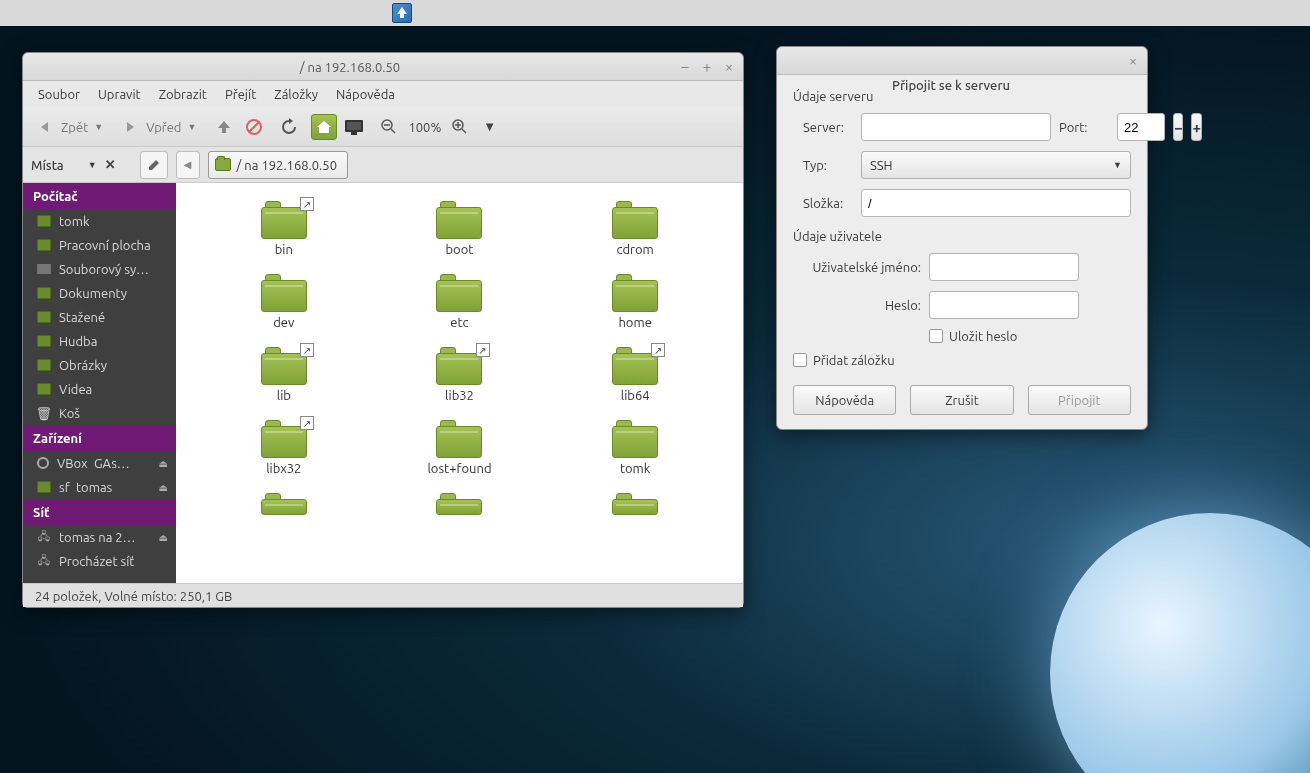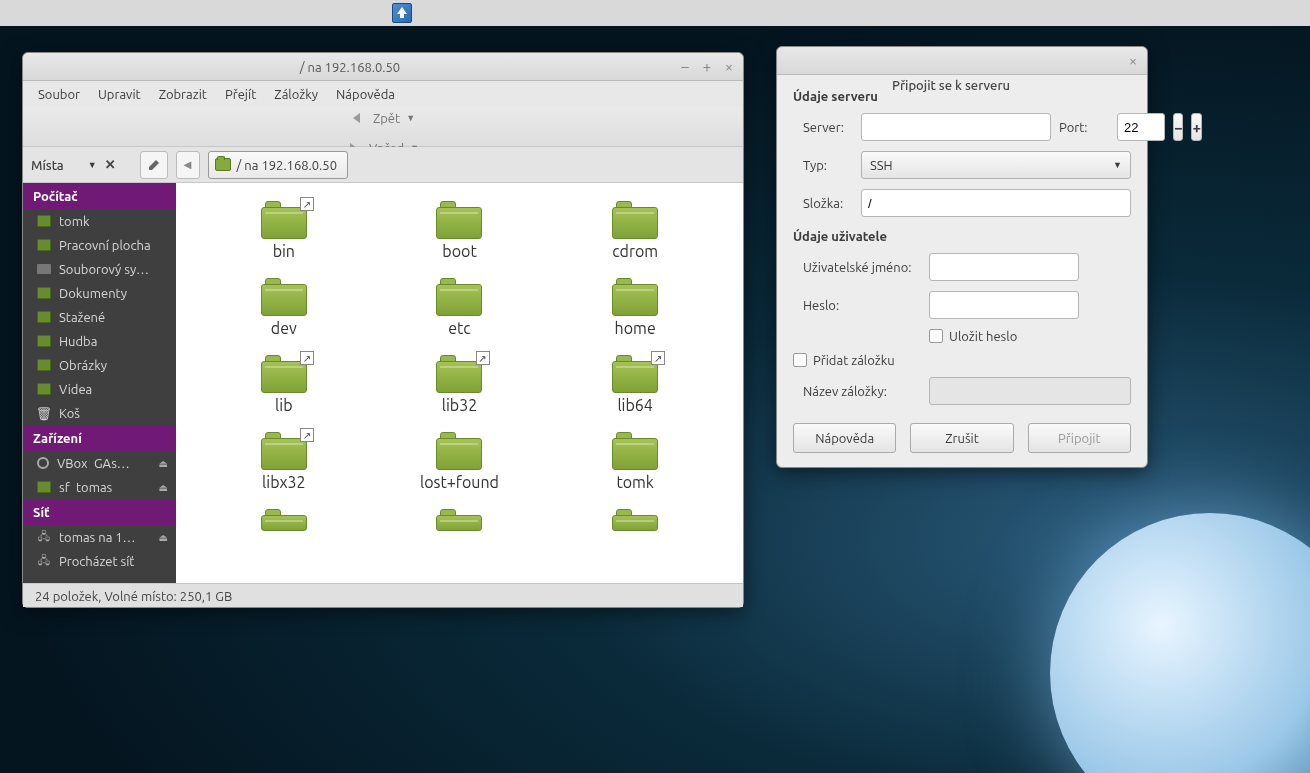--- a/index.html
+++ b/index.html
@@ -16,21 +16,21 @@
     .top-panel .icon { width:20px; height:20px; background:linear-gradient(135deg,#4a90d2,#2d6bb0); border:1px solid #1a4a7a; border-radius:2px; display:flex; align-items:center;justify-content:center;color:#fff;font-size:12px;}
     
     .window { position:absolute; background:#f0f0f0; border:1px solid #888; border-radius:6px; box-shadow:0 5px 20px rgba(0,0,0,.5);}
     .titlebar { height:28px; background:linear-gradient(#e8e8e8,#d8d8d8); border-bottom:1px solid #bbb; display:flex; align-items:center; border-radius:6px 6px 0 0; position:relative;}
     .titlebar .title { flex:1; text-align:center; color:#555; font-size:13px;}
     .titlebar .winbtn { width:16px; height:16px; color:#888; font-size:15px; display:flex; align-items:center; justify-content:center; cursor:pointer; margin-right:6px;}
     
     .fm { top:52px; left:22px; width:722px; height:556px; display:flex; flex-direction:column;justify-content:flex-end;}
     .menubar { height:26px; display:flex; align-items:center; padding:0 8px; gap:4px; background:#e8e8e8;}
     .menubar span { padding:3px 7px; cursor:pointer;}
-    .toolbar { height:40px; display:flex; align-items:center; padding:0 10px; gap:4px; background:linear-gradient(#eaeaea,#dedede); border-bottom:1px solid #c8c8c8;flex-direction:column;}
+    .toolbar { height:40px; display:flex; align-items:center; padding:0 10px; gap:4px; background:linear-gradient(#eaeaea,#dedede); border-bottom:1px solid #c8c8c8;}
     .tbtn { display:flex; align-items:center; gap:4px; padding:4px 6px; color:#777; cursor:pointer; border-radius:3px; }
     .tbtn svg { display:block;}
     .tbtn .drop{ font-size:9px; color:#777; margin-left:2px;}
     .ticon{ width:26px; height:26px; display:flex; align-items:center; justify-content:center; cursor:pointer; border-radius:3px;}
     .sep { width:1px; height:24px; }
     .toolbar .zoom { display:flex; align-items:center; gap:6px; color:#444;}
     .pathbar { height:36px; display:flex; align-items:center; padding:0 8px; gap:8px; background:#e4e4e4; border-bottom:1px solid #c8c8c8;}
     .pathbar .places-label{ display:flex; align-items:center; gap:24px; font-weight:500;}
     .pathbar .drop{font-size:9px;}
     .pathbar .closeX{cursor:pointer; font-weight:bold; color:#444;}
@@ -51,31 +51,31 @@
     .side-item .eject{position:absolute;right:8px;color:#aaa;font-size:10px;}
     .side-item .lbl{white-space:nowrap;overflow:hidden;text-overflow:ellipsis;}
     .iconview { flex:1; background:#fff; overflow:auto; padding:14px 20px; position:relative;}
     .igrid { display:grid; grid-template-columns:repeat(3,1fr); gap:10px 0; }
     .fitem{ display:flex; flex-direction:column; align-items:center; gap:3px; cursor:pointer; padding:4px; border-radius:3px; position:relative;}
     .folder-icon{ width:46px; height:38px; position:relative; }
     .folder-icon .tab{position:absolute;top:0;left:4px;width:16px;height:7px;background:#9ab84f;border:1px solid #6b8a2a;border-radius:3px 3px 0 0;}
     .folder-icon .body{position:absolute;top:6px;left:0;right:0;bottom:0;background:linear-gradient(#a5c255,#7fa236);border:1px solid #6b8a2a;border-radius:3px;}
     .folder-icon .body::after{content:"";position:absolute;top:4px;left:3px;right:3px;height:2px;background:rgba(255,255,255,.3);}
     .fitem .link-badge{position:absolute;top:0;right:50%;margin-right:-30px;width:14px;height:14px;background:#fff;border:1px solid #888;display:flex;align-items:center;justify-content:center;font-size:10px;}
-    .fitem .name{ text-align:center; color:#333; font-size:16px;}
+    .fitem .name{ text-align:center; color:#333; font-size:13px;}
     .statusbar{ height:24px; background:#e0e0e0; border-top:1px solid #c8c8c8; display:flex; align-items:center; padding:0 12px; color:#444;}
     
     .dlg { top:46px; left:776px; width:372px; background:#ededed;}
     .dlg .titlebar .title{font-weight:500;color:#444;margin-top:48px;}
     .dlg-body{ padding:12px 16px 14px; display:flex; flex-direction:column; gap:10px;}
-    .dlg-section{font-weight:bold; margin-top:2px;}
+    .dlg-section{font-weight:normal; margin-top:2px;}
     .form-row{ display:flex; align-items:center; gap:8px;}
     .form-row label{ min-width:50px; text-align:left;}
     .form-row.indent{ padding-left:10px;}
-    .form-row.wide label{min-width:118px; }
+    .form-row.wide label{min-width:118px; text-align:right;}
     input[type=text],input[type=password],select{
       height:28px; border:1px solid #b5b5b5; border-radius:3px; background:#fff; padding:0 6px; font-size:13px;
     }
     input[disabled]{background:#e5e5e5;}
     .port-input{width:48px;}
     .spin{width:24px;height:28px;border:1px solid #b5b5b5;background:linear-gradient(#fafafa,#e4e4e4);display:flex;align-items:center;justify-content:center;cursor:pointer;font-size:15px;font-weight:bold;border-radius:3px;}
     .select{flex:1;display:flex;align-items:center;justify-content:space-between;height:28px;border:1px solid #b0b0b0;border-radius:3px;background:linear-gradient(#fafafa,#e4e4e4);padding:0 8px;cursor:pointer;}
     .check{display:flex;align-items:center;gap:6px;cursor:pointer;}
     .checkbox{width:14px;height:14px;border:1px solid #999;border-radius:2px;background:#fff;}
     .btn-row{display:flex;gap:14px;margin-top:8px;}
@@ -245,21 +245,21 @@
           <span class="eject">⏏</span>
         </div>
         <div class="side-item">
           <span class="ic folder"></span>
           <span class="lbl">sf_tomas</span>
           <span class="eject">⏏</span>
         </div>
         <div class="side-head">Síť</div>
         <div class="side-item">
           <span class="ic net">🖧</span>
-          <span class="lbl">tomas na 1…</span>
+          <span class="lbl">tomas na 2…</span>
           <span class="eject">⏏</span>
         </div>
         <div class="side-item">
           <span class="ic net">🖧</span>
           <span class="lbl">Procházet síť</span>
         </div>
       </div>
     <div class="iconview">
       <div class="igrid" id="igrid">
           <div class="fitem">
@@ -416,24 +416,20 @@
       <label></label>
       <div class="check">
         <span class="checkbox"></span>
         <span>Uložit heslo</span>
       </div>
     </div>
     <div class="check">
       <span class="checkbox"></span>
       <span>Přidat záložku</span>
     </div>
-    <div class="form-row wide indent">
-      <label>Název záložky:</label>
-      <input type="text" style="flex: 1 1 0%;" disabled="">
-    </div>
     <div class="btn-row">
       <div class="btn">
           <span>Nápověda</span>
         </div>
       <div class="btn">
           <span>Zrušit</span>
         </div>
       <div class="btn disabled">
           <span>Připojit</span>
         </div>

